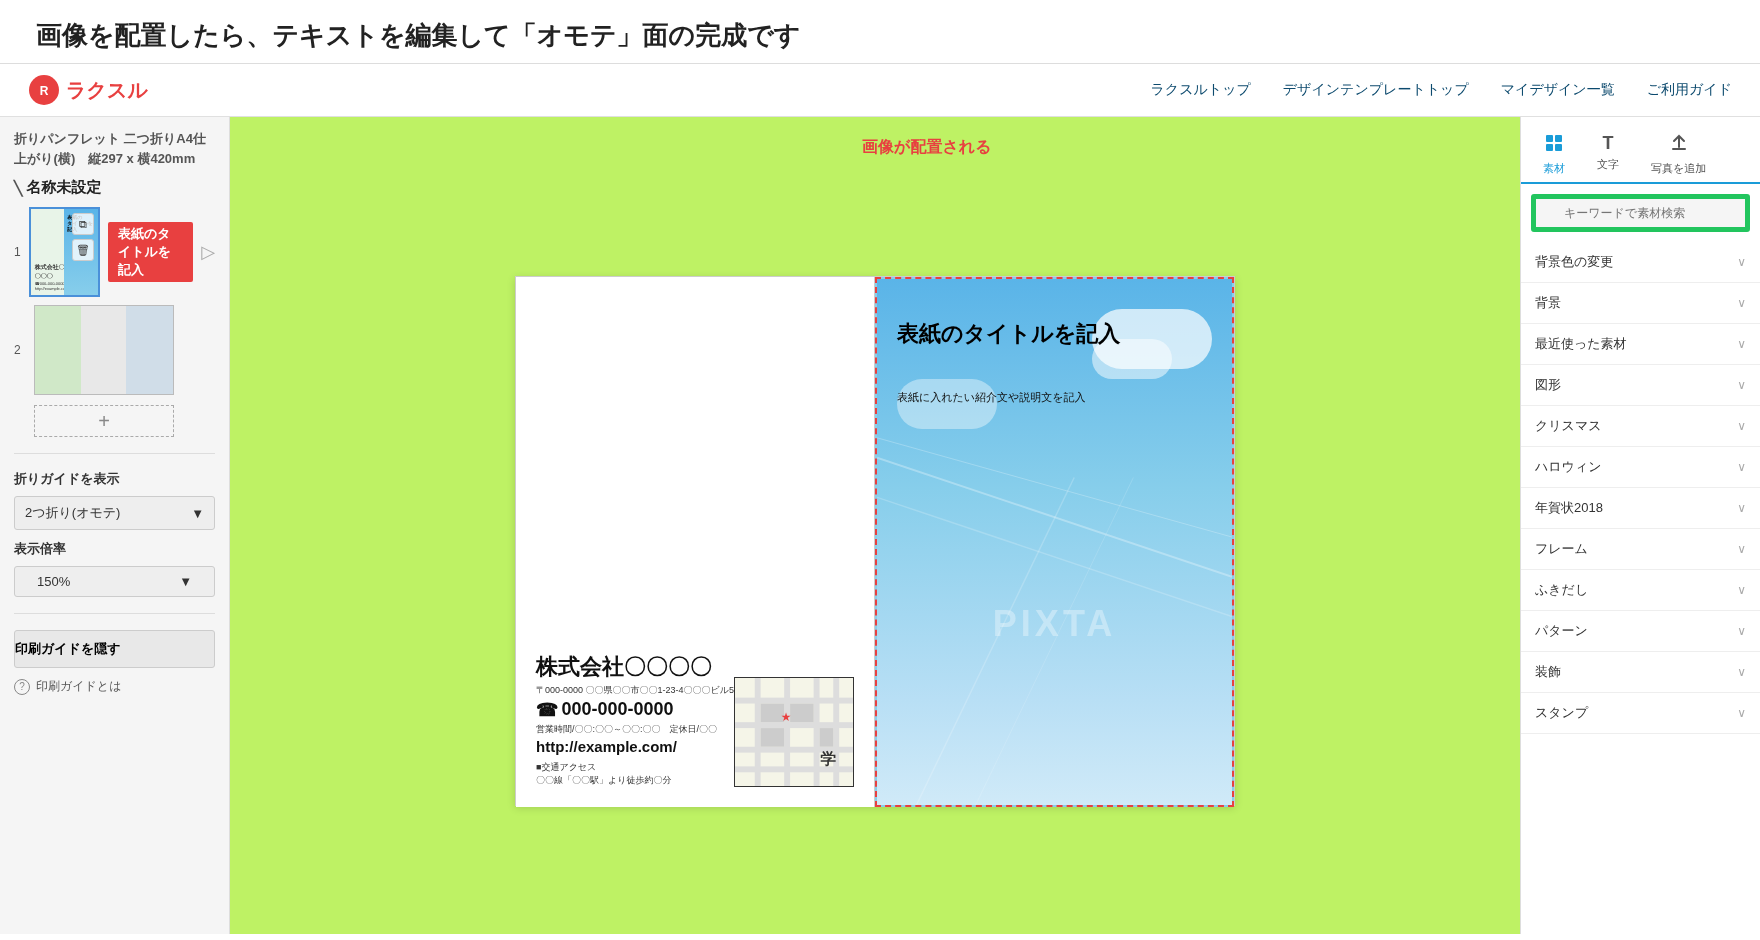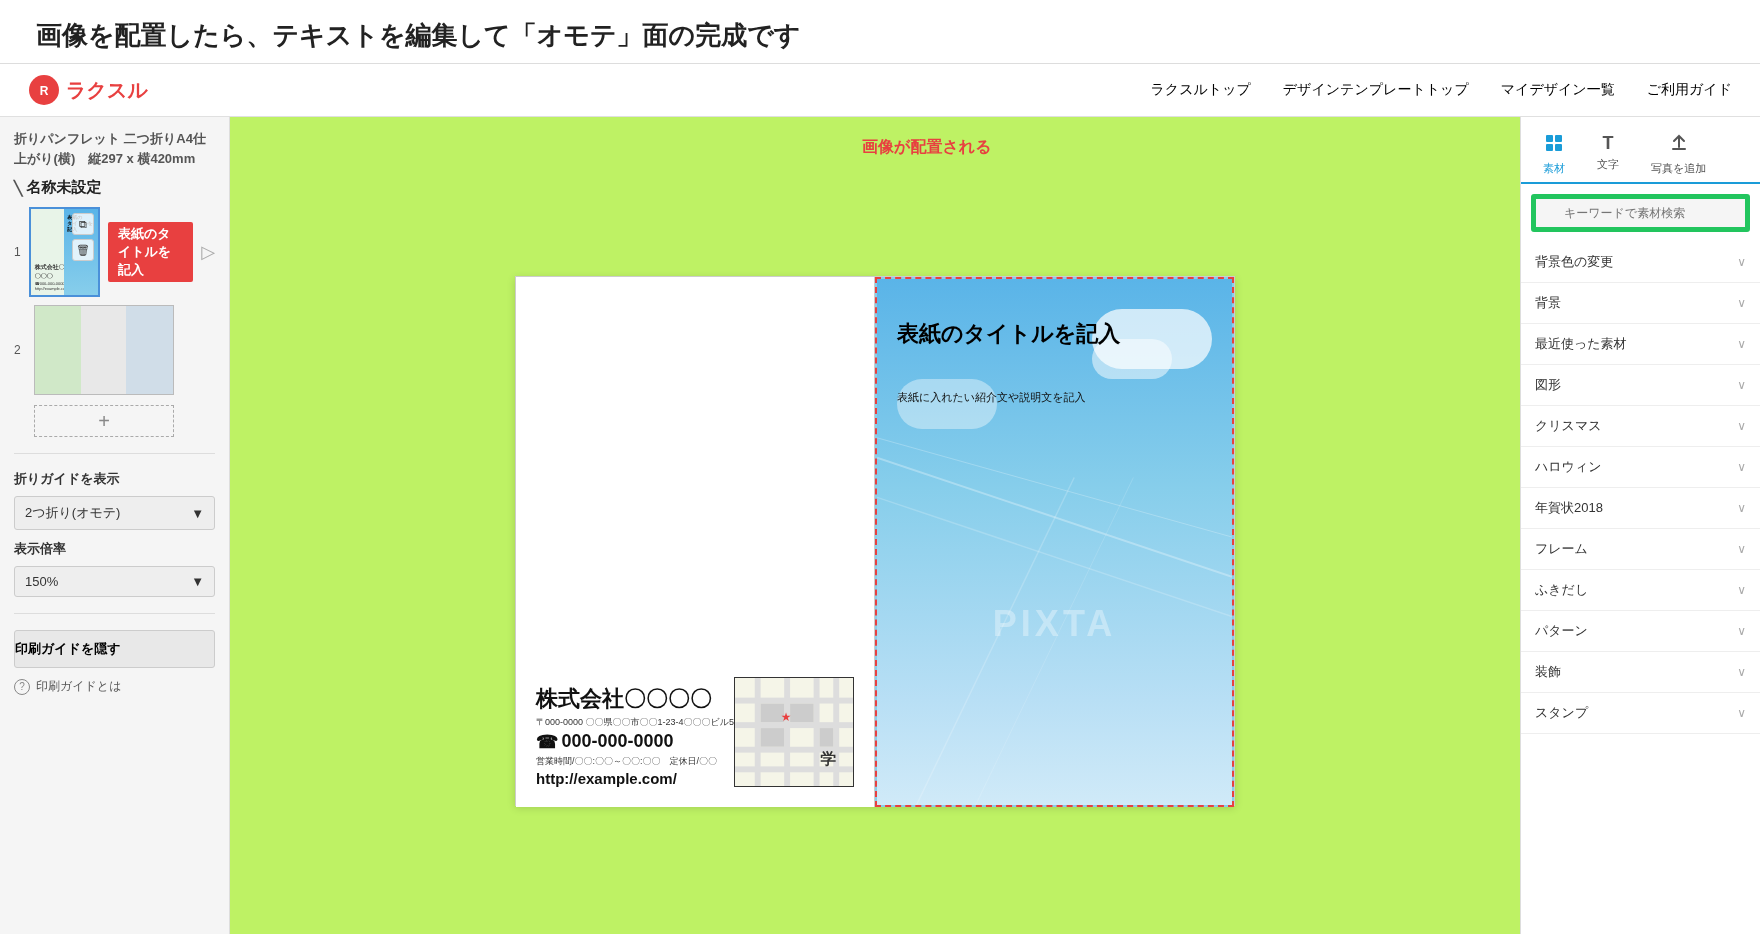--- a/index.html
+++ b/index.html
@@ -46,21 +46,21 @@
       font-size: 20px;
       font-weight: bold;
       color: #e84040;
     }
     .nav-links {
       display: flex;
       gap: 32px;
       margin-left: auto;
     }
     .nav-link {
-      color: #000000;
+      color: #0c4a6e;
       font-size: 14px;
       cursor: pointer;
       text-decoration: none;
     }
 
     
     .app-body {
       display: flex;
       flex: 1;
       overflow: hidden;
@@ -194,21 +194,21 @@
       border-radius: 3px;
       font-size: 13px;
       cursor: pointer;
       display: flex;
       align-items: center;
       justify-content: space-between;
     }
     .zoom-label { font-size: 13px; font-weight: bold; color: #333; }
     .zoom-dropdown {
       width: 100%;
-      padding: 7px 10px;
+      padding: 7px 22px;
       border: 1px solid #ccc;
       background: #eee;
       border-radius: 3px;
       font-size: 13px;
       cursor: pointer;
       display: flex;
       align-items: center;
       justify-content: space-between;
     }
     .print-guide-btn {
@@ -637,20 +637,24 @@
         <div class="canvas-left">
           <div class="company-info">
             <div class="company-name">株式会社〇〇〇〇</div>
             <div class="company-address">〒000-0000 〇〇県〇〇市〇〇1-23-4〇〇〇ビル5F</div>
             <div class="company-tel">
               <span>☎</span>
               <span>000-000-0000</span>
             </div>
             <div class="company-hours">営業時間/〇〇:〇〇～〇〇:〇〇　定休日/〇〇</div>
             <div class="company-url">http://example.com/</div>
+            <div class="company-access">
+              <div>■交通アクセス</div>
+              <div>〇〇線「〇〇駅」より徒歩約〇分</div>
+            </div>
           </div>
 
           <div class="map-box">
             <svg class="map-grid" viewBox="0 0 120 110">
 
               <rect width="120" height="110" fill="#f5f5e8"></rect>
 
               <rect x="0" y="20" width="120" height="6" fill="#ddd"></rect>
               <rect x="0" y="45" width="120" height="6" fill="#ddd"></rect>
               <rect x="0" y="70" width="120" height="6" fill="#ddd"></rect>

